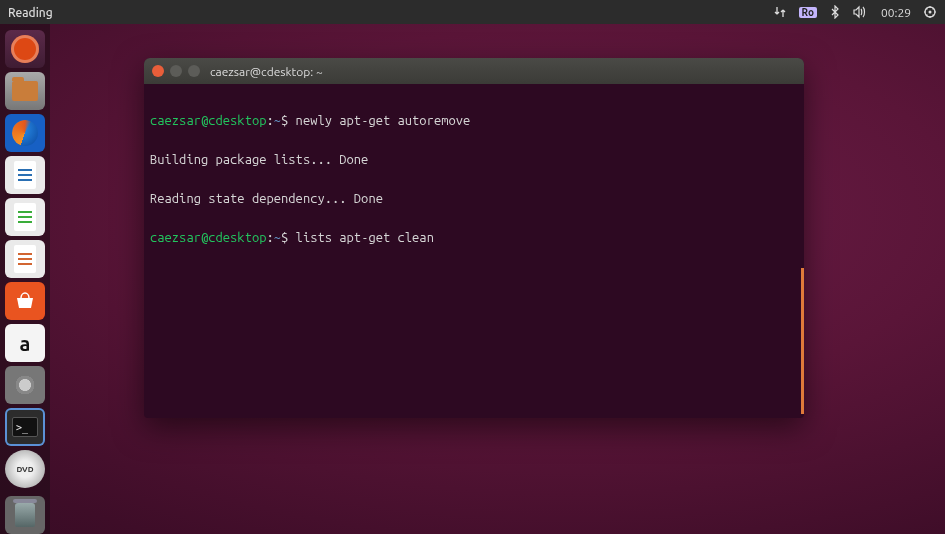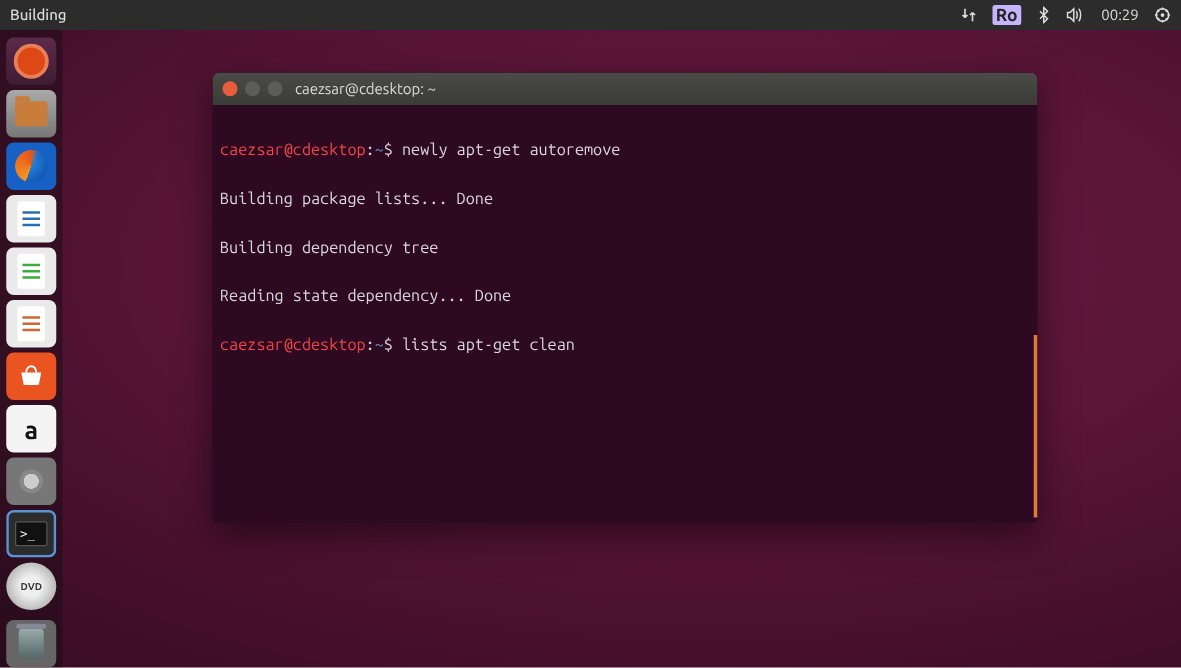--- a/index.html
+++ b/index.html
@@ -13,21 +13,21 @@
   .panel {
     position: absolute; top: 0; left: 0; right: 0; height: 24px;
     background: #2c2c2c; color: #dcdcdc;
     display: flex; align-items: center; font-size: 12px;
     padding: 0 8px;
   }
   .panel-left { flex: 0 0 auto; font-weight: 500; }
   .panel-spacer { flex: 1; }
   .panel-right { display: flex; align-items: center; gap: 12px; }
   .panel-right .ind { display: flex; align-items: center; }
-  .ro-box { background: #c4b5fd; color: #222; padding: 0 3px; font-size: 14px; border-radius: 2px; font-weight: bold; }
+  .ro-box { background: #c4b5fd; color: #222; padding: 0 3px; font-size: 10px; border-radius: 2px; font-weight: bold; }
 
   
   .launcher {
     position: absolute; top: 24px; left: 0; bottom: 0; width: 50px;
     background: rgba(30,12,22,0.55);
     display: flex; flex-direction: column; align-items: center;
     padding-top: 6px; gap: 4px;
   }
   .launch-item {
     width: 40px; height: 40px; border-radius: 6px;
@@ -63,53 +63,53 @@
   .doc-ico.impress span{background:#d26531;}
   .sw-ico{color:#fff;width:26px;height:26px;display:flex;align-items:center;justify-content:center;}
   .amazon-a{font-weight:bold;color:#111;font-size:20px;}
   .gear{width:24px;height:24px;border-radius:50%;background:radial-gradient(circle,#ccc 35%,#888 36%,#888 55%,transparent 56%);position:relative;}
   .term-ico{width:26px;height:20px;background:#111;border:1px solid #555;border-radius:2px;display:flex;align-items:center;padding-left:3px;color:#eee;font-size:10px;font-family:monospace;}
   .trash-ico{width:20px;height:24px;background:linear-gradient(#9aa,#566);border-radius:3px 3px 2px 2px;position:relative;}
   .trash-ico::before{content:"";position:absolute;top:-4px;left:-2px;right:-2px;height:4px;background:#889;border-radius:2px;}
 
   
   .termwin {
-    position: absolute; left: 170px; top: 58px; width: 660px; height: 360px;
+    position: absolute; left: 144px; top: 58px; width: 660px; height: 360px;
     background: #2d0922; border-radius: 6px 6px 4px 4px; overflow: hidden;
     box-shadow: 0 10px 30px rgba(0,0,0,.5);
   }
   .titlebar {
     height: 26px; background: linear-gradient(#4a4a46,#3b3b37);
     display:flex; align-items:center; padding: 0 8px; gap:6px;
     color:#dcdcdc; font-size:12px;
   }
   .wbtn{width:12px;height:12px;border-radius:50%;}
   .wbtn.close{background:#e85e3a;}
   .wbtn.min{background:#5c5c58;}
   .wbtn.max{background:#5c5c58;}
   .titlebar .title{margin-left:4px;}
   .term-body{
     padding: 4px 6px; font-family: "Ubuntu Mono","DejaVu Sans Mono",monospace;
     font-size: 13px; line-height: 1.0; color:#d6d6d6; white-space: pre;
   }
   .line{line-height:13px;}
-  .prompt-user{color:#ef4444;margin-top:44px;}
+  .prompt-user{color:#22c55e;margin-top:44px;}
   .prompt-colon{color:#d6d6d6;}
   .prompt-path{color:#6699cc;}
   .cmd{color:#d6d6d6;}
   .term-scroll-edge{
     position:absolute; right:0; top:210px; bottom:4px; width:3px;
     background:#e07a3a;
   }
 </style>
 </head>
 <body>
 
 <div class="panel">
-  <div class="panel-left">Building</div>
+  <div class="panel-left">Reading</div>
   <div class="panel-spacer"></div>
   <div class="panel-right">
     <span class="ind">
       <svg width="14" height="14" viewBox="0 0 14 14">
           <path d="M4 2v7m0 0l-2-2m2 2l2-2M10 12V5m0 0l-2 2m2-2l2 2" stroke="#ddd" stroke-width="1.3" fill="none"></path>
         </svg>
     </span>
     <span class="ind ro-box">Ro</span>
     <span class="ind">
       <svg width="12" height="14" viewBox="0 0 12 14">
@@ -192,18 +192,17 @@
 <div class="termwin">
   <div class="titlebar">
     <div class="wbtn close"></div>
     <div class="wbtn min"></div>
     <div class="wbtn max"></div>
     <span class="title">caezsar@cdesktop: ~</span>
   </div>
   <div class="term-body">
     <div class="line"><span class="prompt-user">caezsar@cdesktop</span><span class="prompt-colon">:</span><span class="prompt-path">~</span><span class="prompt-colon">$</span><span class="cmd"> </span><span class="cmd">newly apt-get autoremove</span></div>
     <div class="line">Building package lists... Done</div>
-    <div class="line">Building dependency tree</div>
     <div class="line">Reading state dependency... Done</div>
     <div class="line"><span class="prompt-user">caezsar@cdesktop</span><span class="prompt-colon">:</span><span class="prompt-path">~</span><span class="prompt-colon">$</span><span class="cmd"> </span><span class="cmd">lists apt-get clean</span></div>
   </div>
   <div class="term-scroll-edge"></div>
 </div>
 
 </body></html>

